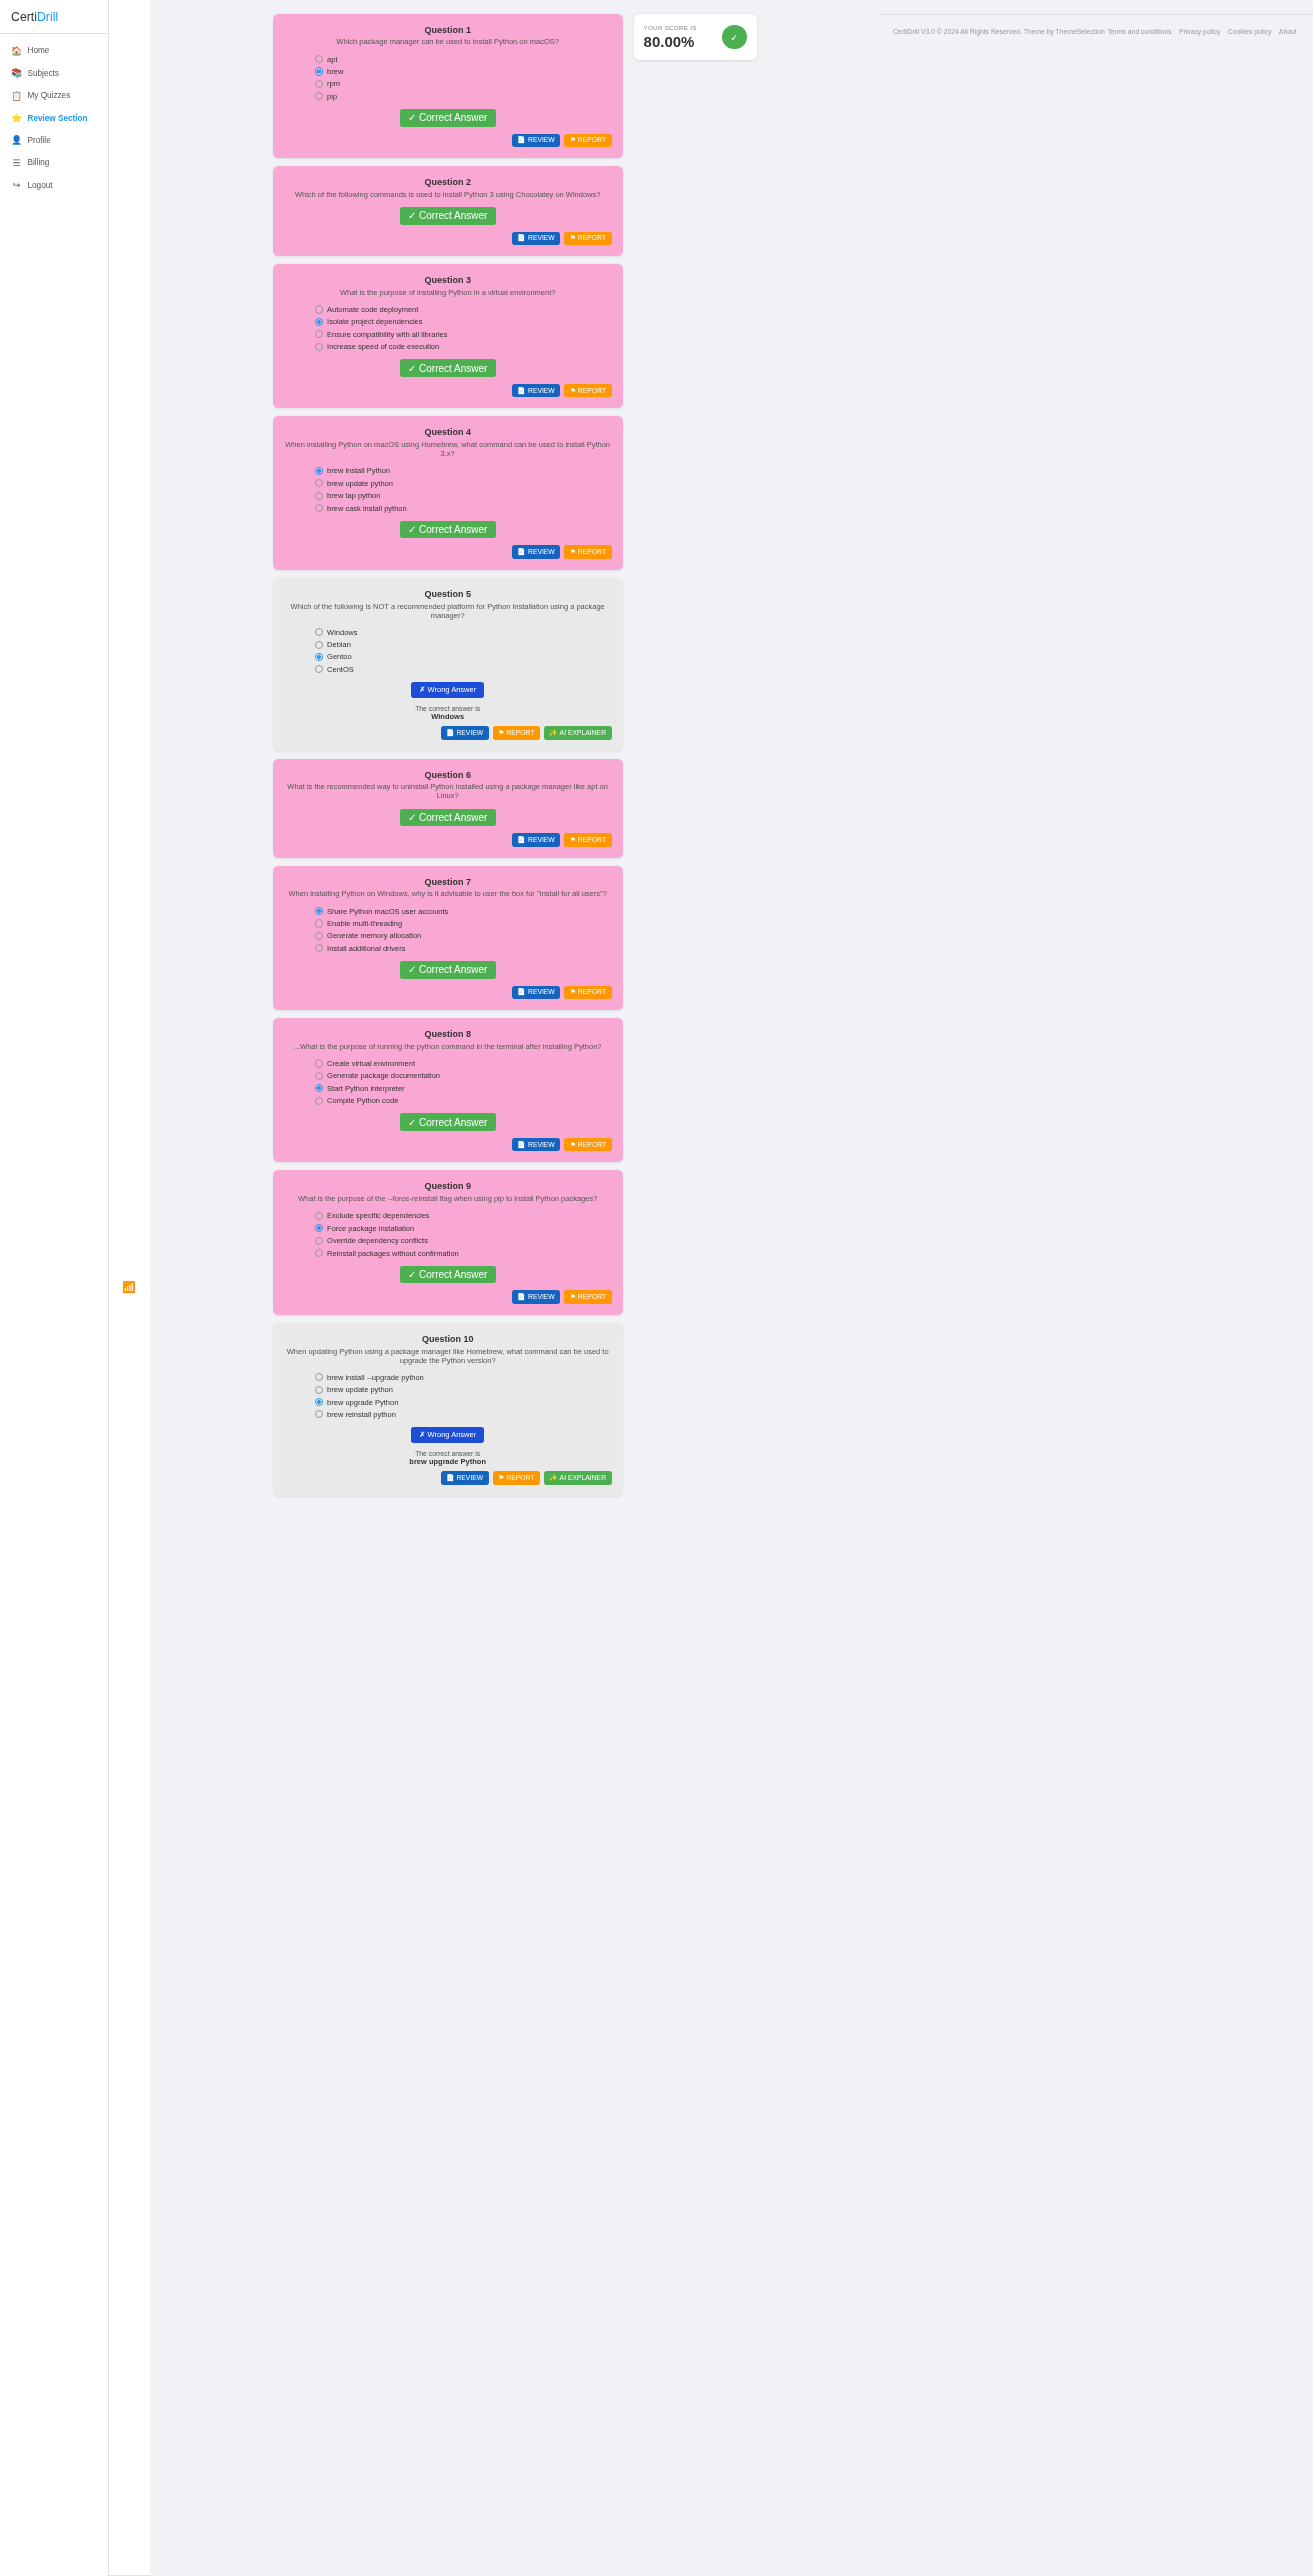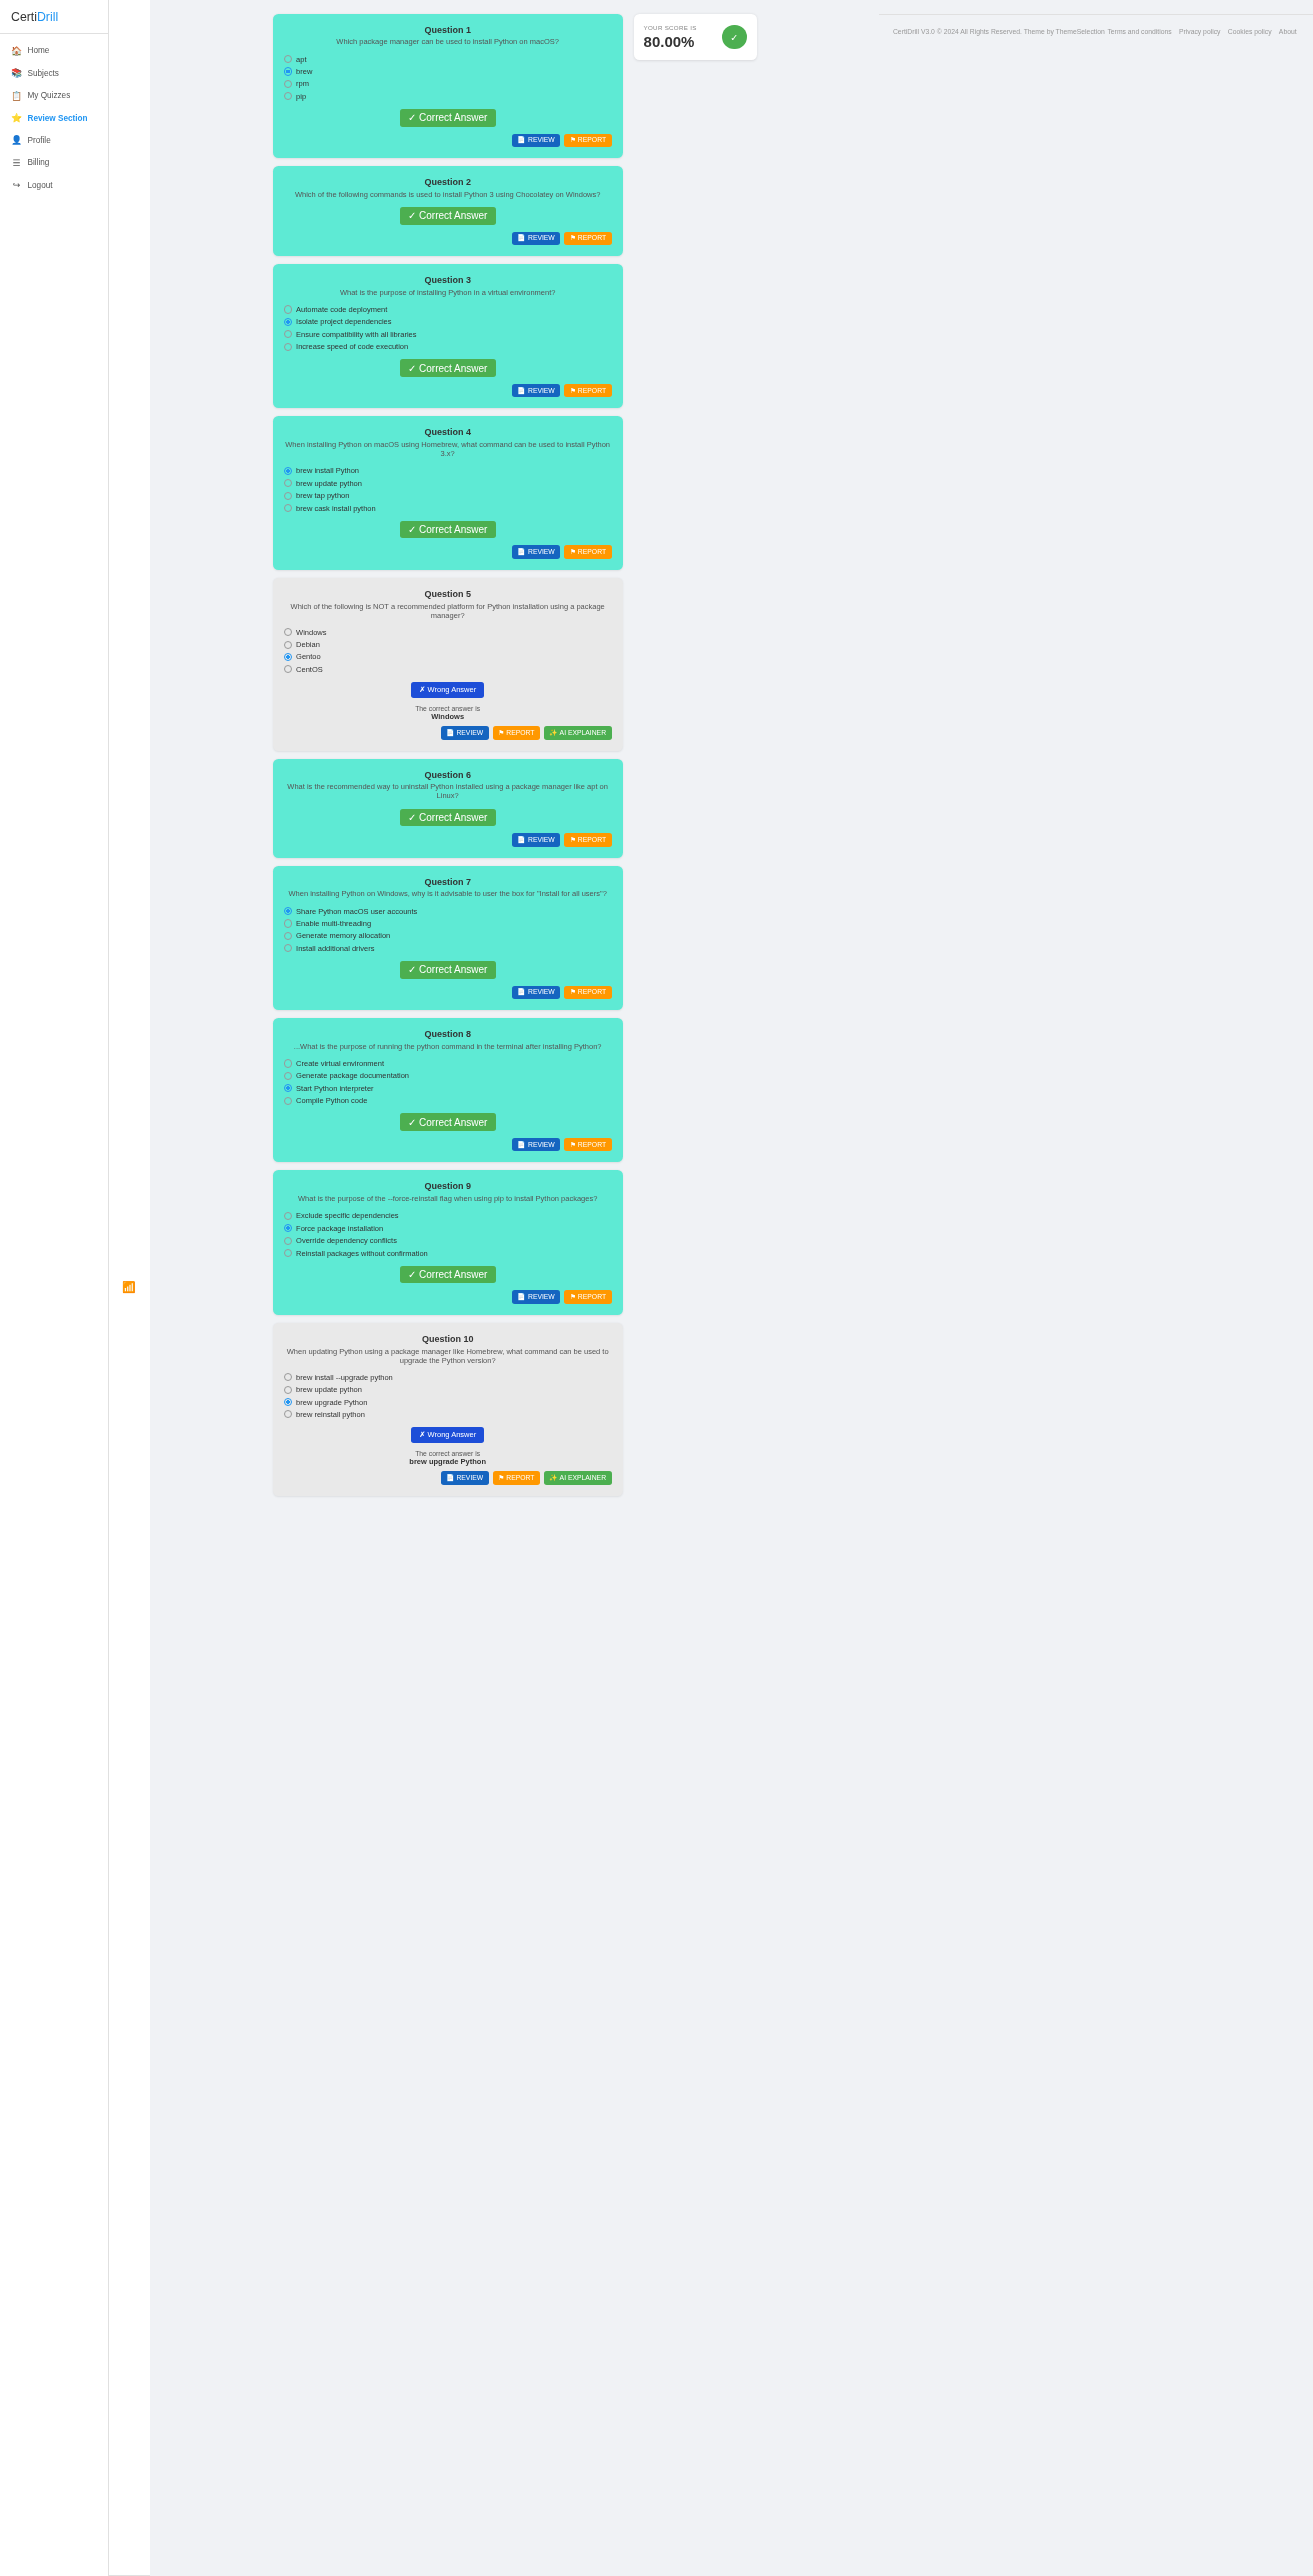--- a/index.html
+++ b/index.html
@@ -77,21 +77,21 @@
     .score-circle {
       width: 24.6px; height: 24.6px;
       background: #4caf50;
       border-radius: 50%;
       display: flex; align-items: center; justify-content: center;
       color: white; font-size: 9.6px;
     }
 
     
     .question-card {
-      background: #5eead4;
+      background: #f9a8d4;
       border-radius: 5.5px;
       padding: 11px;
       box-shadow: 0 0.7px 2.1px rgba(0,0,0,0.08);
     }
     .question-card.wrong { background: #e9e9e9; }
 
     .question-title {
       text-align: center;
       font-weight: bold;
       font-size: 9px;
@@ -105,20 +105,21 @@
       margin-bottom: 8.2px;
     }
 
     .options { display: flex; flex-direction: column; gap: 3.4px; margin-bottom: 8.2px; }
     .option {
       display: flex;
       align-items: center;
       gap: 4.1px;
       font-size: 7.5px;
       color: #333;
+      margin-left: 31px;
     }
     .radio-circle {
       width: 8.2px; height: 8.2px;
       border-radius: 50%;
       border: 1px solid #999;
       display: inline-block;
       flex-shrink: 0;
     }
     .radio-circle.selected {
       border-color: #2196f3;

